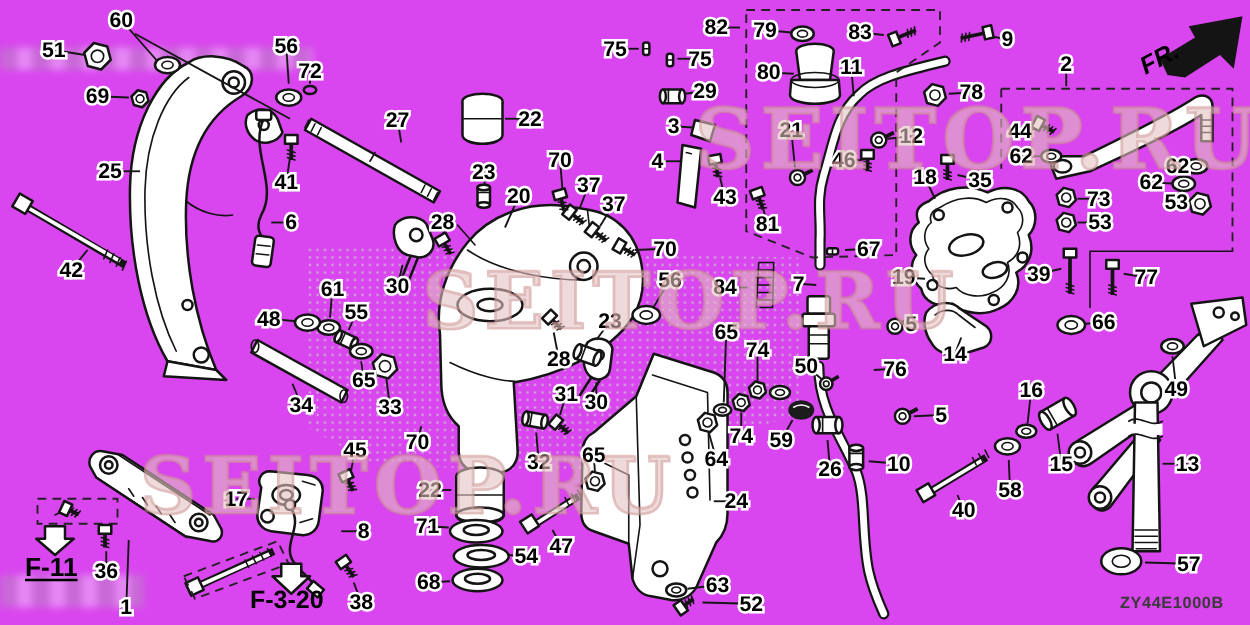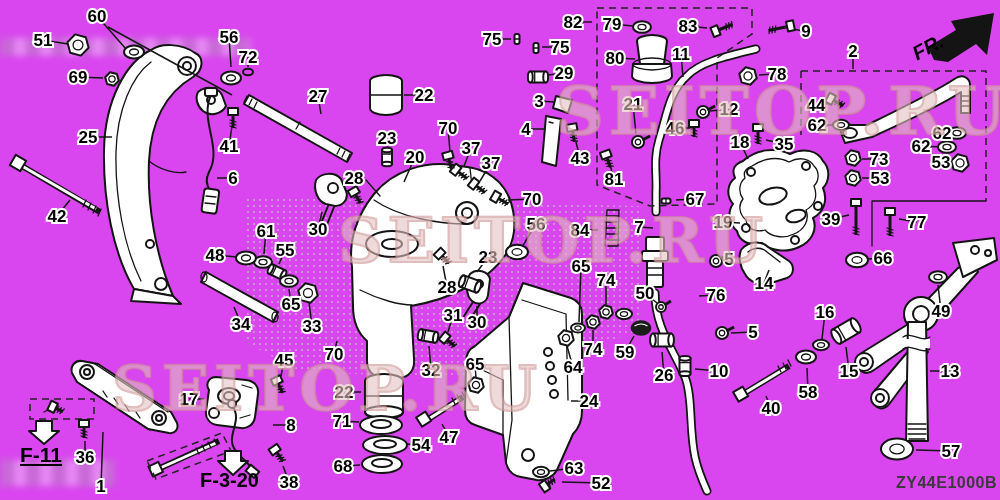--- a/index.html
+++ b/index.html
@@ -19,21 +19,21 @@
       color:rgba(255,244,244,0.28);-webkit-text-stroke:2.2px rgba(205,148,148,0.5);
       text-shadow:1px 1px 0 rgba(205,148,148,0.25),-1px -1px 0 rgba(205,148,148,0.25);
       pointer-events:none;letter-spacing:5px;}
   .wm1{left:556px;top:72px;font-size:66px;}
   .wm2{left:338px;top:204px;font-size:62px;}
   .wm3{left:112px;top:352px;font-size:62px;}
   .reflabel{position:absolute;z-index:4;font-weight:bold;color:#000;}
   #f11{left:20px;top:443px;font-size:21px;text-decoration:underline;}
   #f320{left:200px;top:469px;font-size:20px;}
   #frlabel{left:912px;top:36px;font-size:20px;font-style:italic;transform:rotate(-28deg);}
-  #partcode{left:896px;top:474px;font-size:16px;color:#3a3a3a;letter-spacing:0.5px;}
+  #partcode{left:896px;top:474px;font-size:13px;color:#3a3a3a;letter-spacing:0.5px;}
   .smudge{position:absolute;z-index:1;filter:blur(3px);opacity:.35;
           background:repeating-linear-gradient(90deg,#aaa 0 14px,#fff 14px 26px);}
   .s1{left:0;top:38px;width:250px;height:18px;}
   .s2{left:0;top:460px;width:115px;height:26px;}
 </style>
 </head>
 <body>
 
 <div id="stage">
   <div class="smudge s1"></div>

